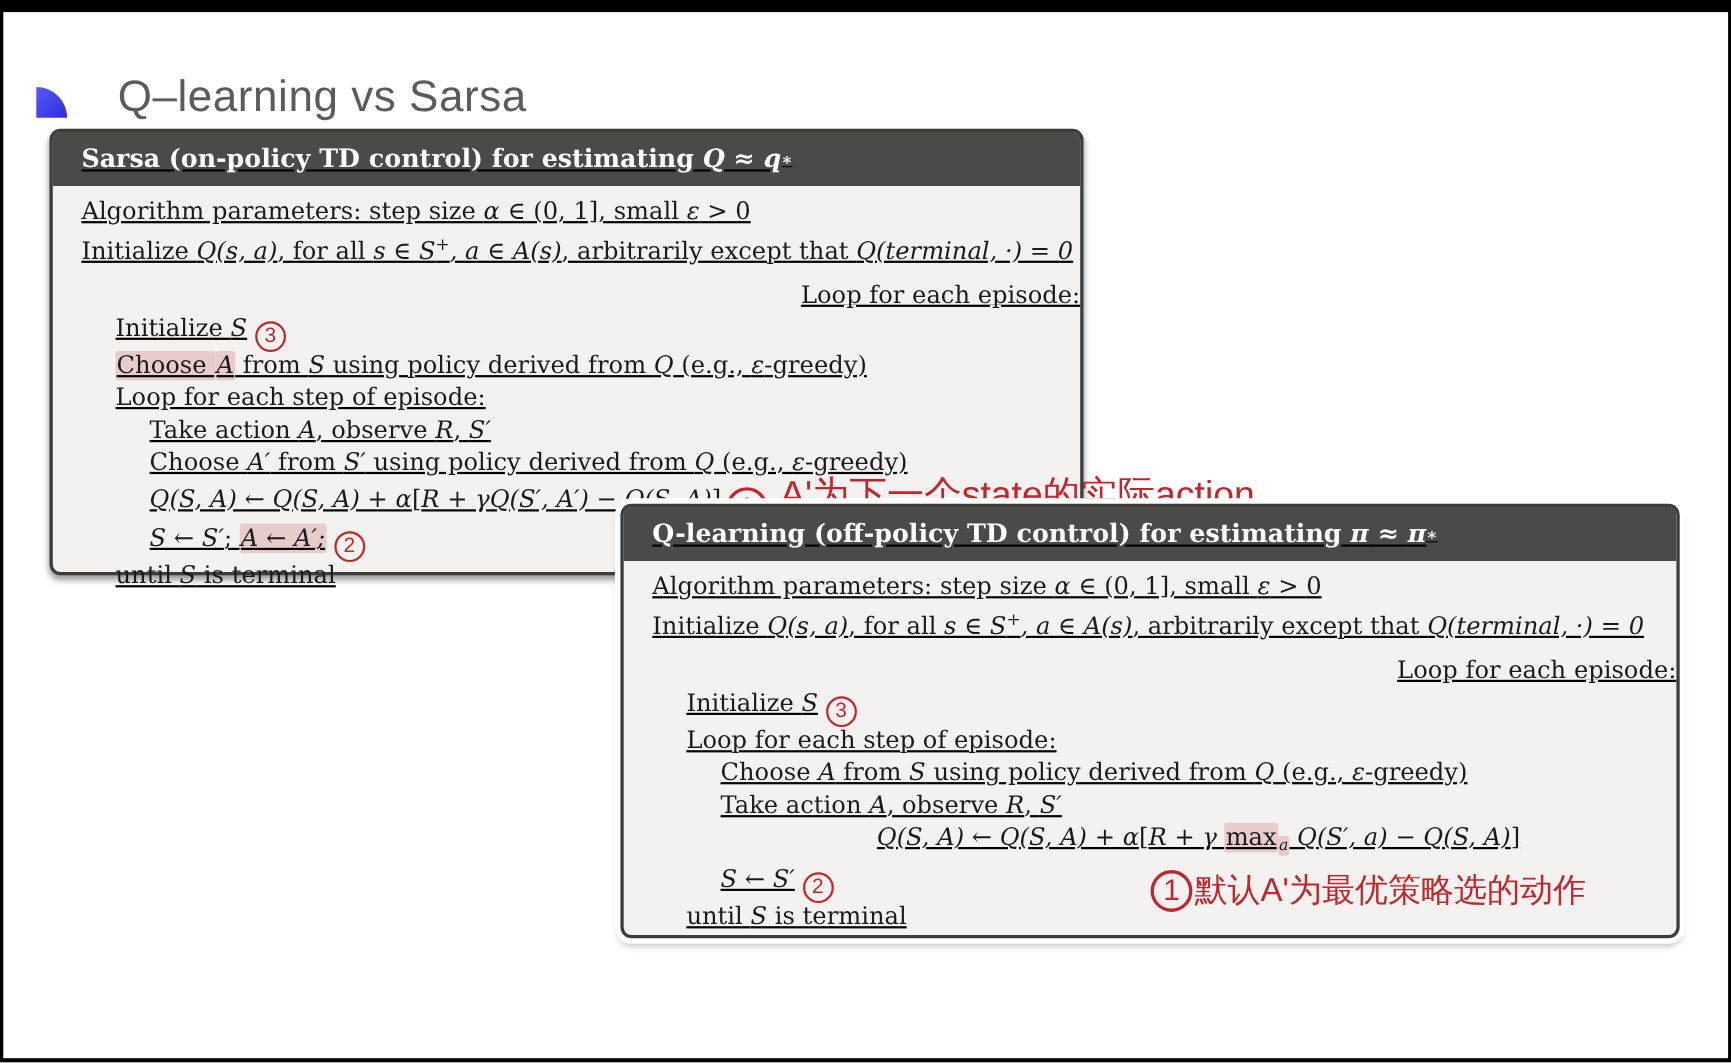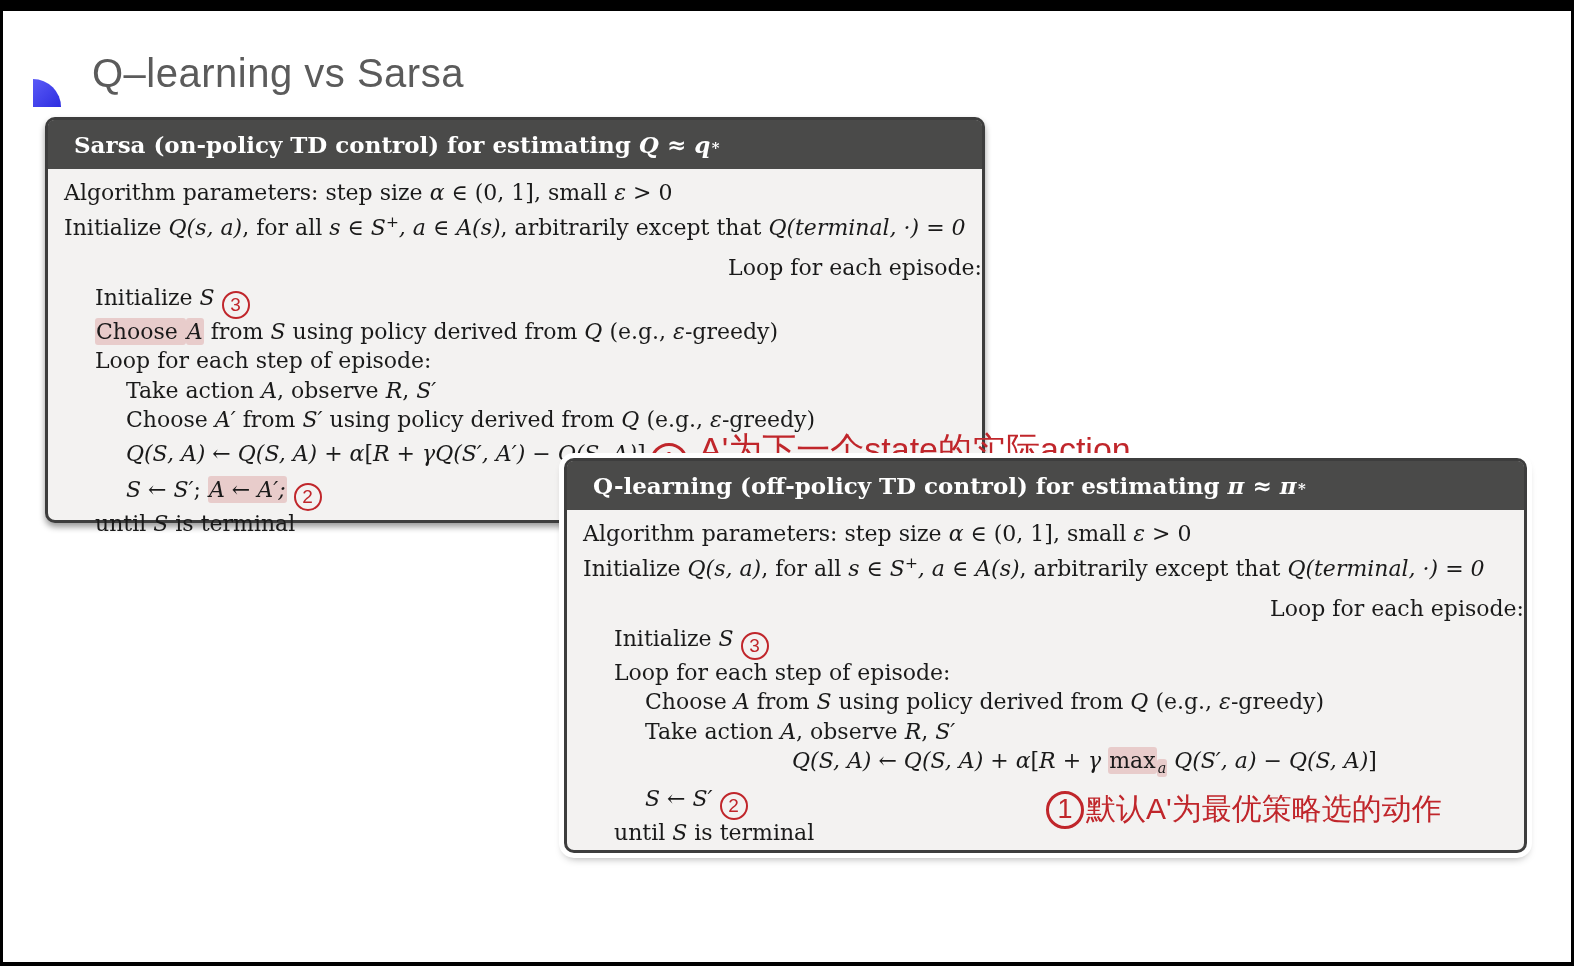--- a/index.html
+++ b/index.html
@@ -3,37 +3,37 @@
 <meta charset="utf-8">
 <style>
   html,body{margin:0;padding:0;background:#ffffff;}
   .frame{position:relative;width:1574px;height:966px;background:#000;overflow:hidden;}
   .slide{position:absolute;left:3px;top:11px;right:3px;bottom:4px;background:#ffffff;overflow:hidden;}
 
   
   .title-accent{position:absolute;left:30px;top:68px;width:28px;height:28px;
     background:linear-gradient(135deg,#5a5af7 0%,#2d2de0 100%);
     border-top-right-radius:100%;}
-  .page-title{position:absolute;left:89px;top:40px;margin:0;
+  .page-title{position:absolute;left:89px;top:40px;margin:15px;
     font-family:"Liberation Sans",sans-serif;font-size:40px;font-weight:500;
     color:#5b5b5b;letter-spacing:0.5px;}
 
   
   .algo-box{position:absolute;box-sizing:border-box;background:#f3f2f1;
     border:3px solid #3d3d3d;border-radius:10px;
-    box-shadow:0 4px 6px rgba(0,0,0,0.40);}
+    box-shadow:0 4px 6px rgba(0,0,0,0.40);text-decoration:underline;}
   .algo-box.sarsa{left:42px;top:106px;width:940px;height:406px;z-index:1;}
   .algo-box.qlearning{left:561px;top:447px;width:963px;height:395px;z-index:3;
     box-shadow:0 0 0 5px #ffffff,0 5px 8px rgba(0,0,0,0.38);}
 
   .algo-header{box-sizing:border-box;display:flex;align-items:center;height:49px;
     background:#4a4a49;border-radius:6px 6px 0 0;padding:0 26px;
     font-family:"DejaVu Serif","Liberation Serif",serif;font-weight:bold;
     font-size:23px;color:#ffffff;white-space:pre;}
-  .algo-body{position:relative;padding:9px 0 0 16px;
+  .algo-body{position:relative;padding:9px 0 0 26px;
     font-family:"DejaVu Serif","Liberation Serif",serif;font-size:22px;
     color:#1a1a1a;line-height:29.5px;overflow:visible;}
   .algo-line{white-space:pre;overflow:visible;}
   .algo-line.gap{margin-top:11px;text-align:right;}
 
   .i{font-style:italic;}
   .hl{background:#e8cccb;border-radius:3px;padding:1px 1px;}
   .sub{vertical-align:sub;font-size:0.65em;}
   .sup{vertical-align:super;font-size:0.7em;}
 

